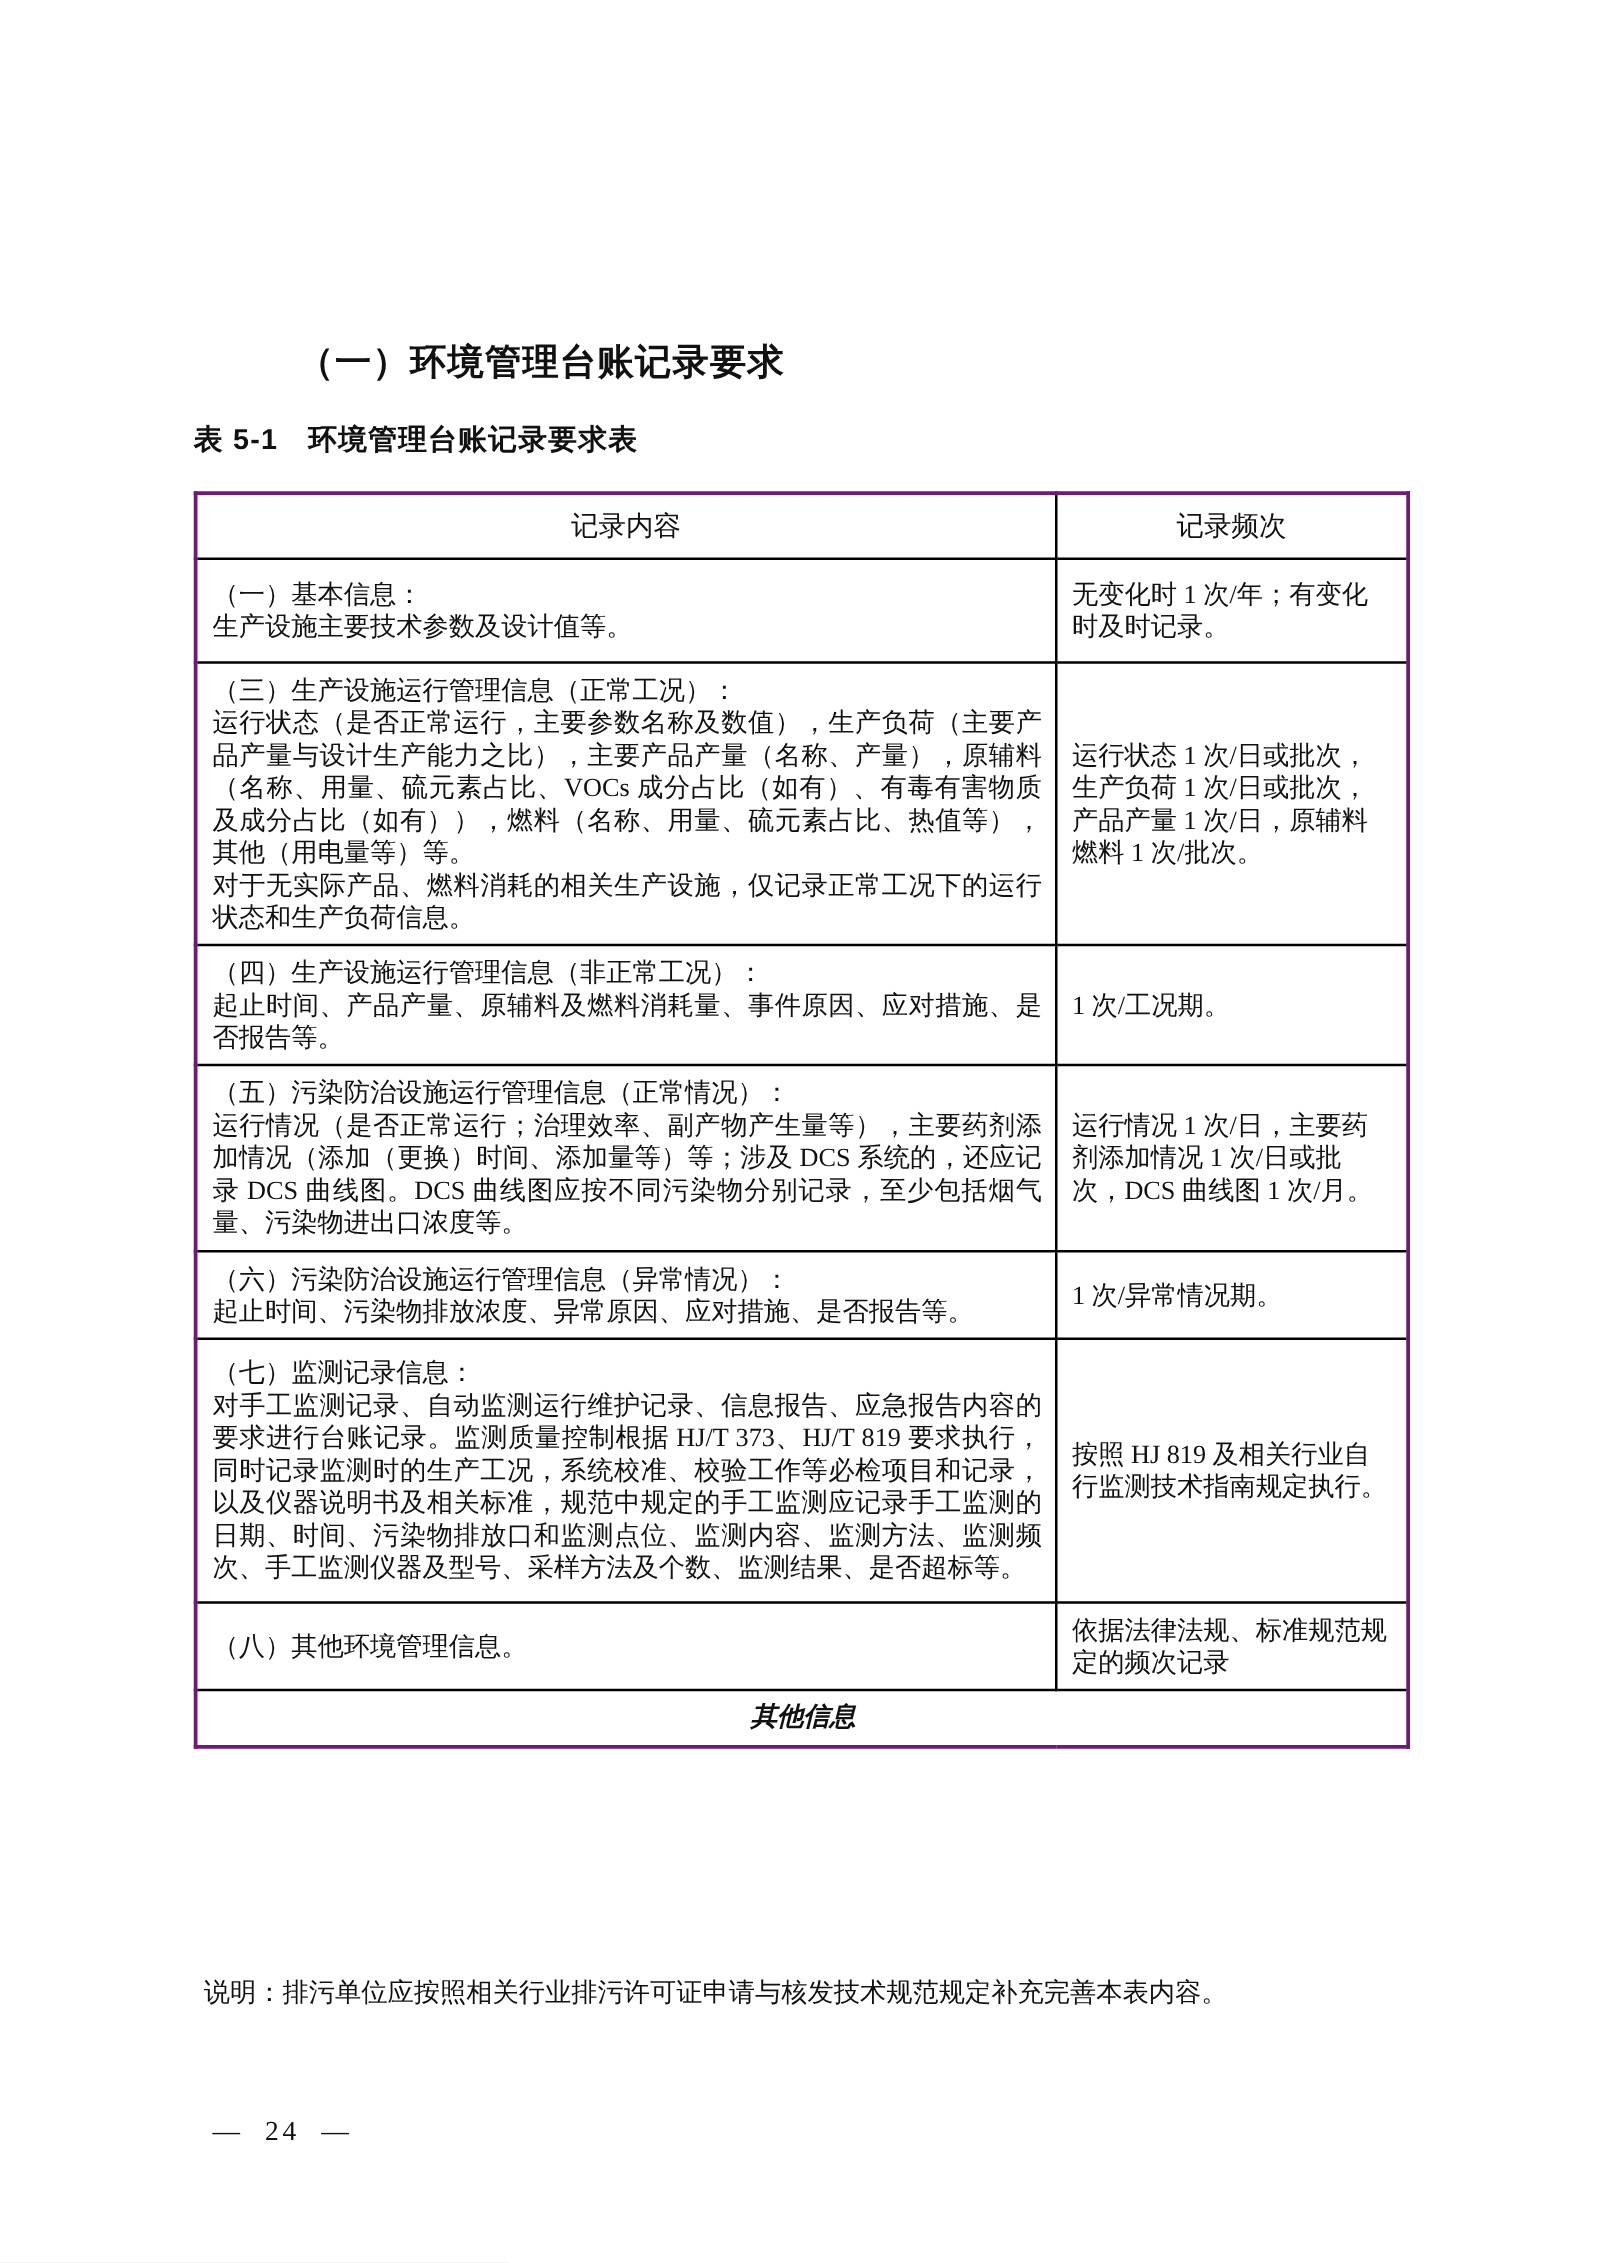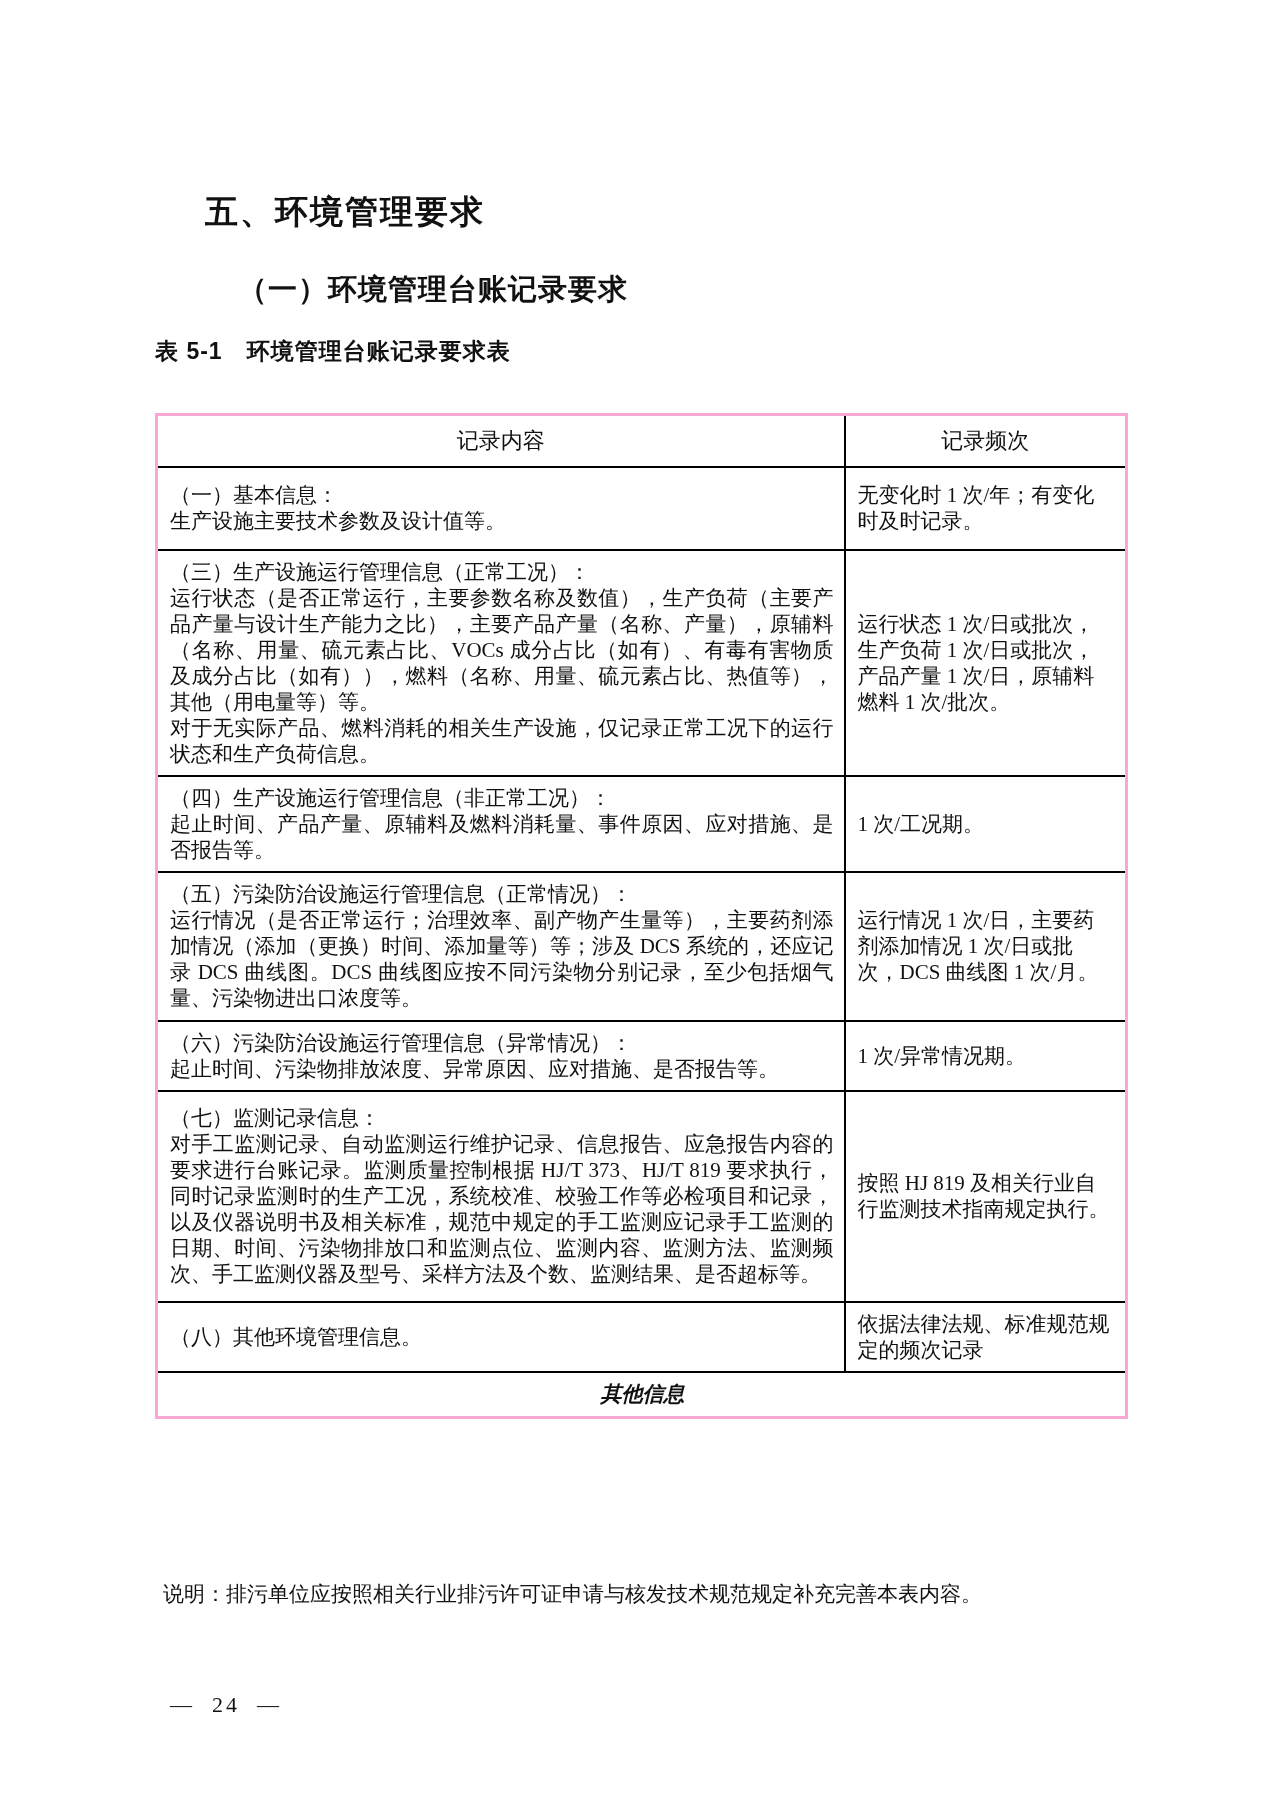--- a/index.html
+++ b/index.html
@@ -23,25 +23,25 @@
     font-weight:bold;font-size:29px;letter-spacing:1px;
   }
   .caption{
     position:absolute;left:155px;top:336px;width:970px;
     text-align:left;
     font-family:"Liberation Sans", sans-serif;
     font-weight:bold;font-size:23px;letter-spacing:1px;
     white-space:pre;
   }
   table.req{
-    position:absolute;left:155px;top:413px;
+    position:absolute;left:155px;top:393px;
     width:970px;
     border-collapse:collapse;
     table-layout:fixed;
-    border:3px solid #f9a8d4;
+    border:3px solid #701a75;
   }
   table.req th, table.req td{
     border:2px solid #000;
     font-size:21px;
     line-height:26px;
     vertical-align:middle;
     padding:8px 10px 8px 12px;
   }
   table.req th{
     text-align:center;
@@ -75,21 +75,20 @@
     position:absolute;left:170px;top:1692px;
     font-size:22px;letter-spacing:3px;
     white-space:pre;
   }
 </style>
 </head>
 <body>
 
 <div class="page">
 
-  <div class="h1">五、环境管理要求</div>
 
   <div class="h2">（一）环境管理台账记录要求</div>
 
   <div class="caption">表 5-1　环境管理台账记录要求表</div>
 
   <table class="req">
     <colgroup>
       <col style="width:688px">
       <col style="width:282px">
     </colgroup>

